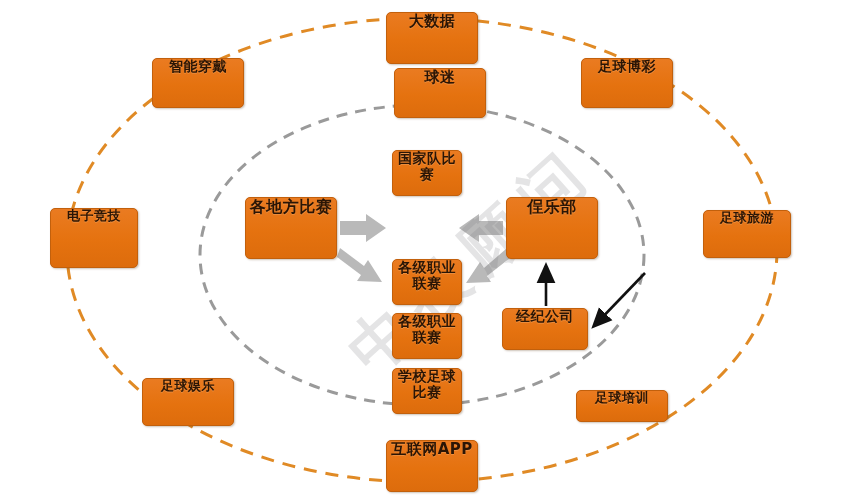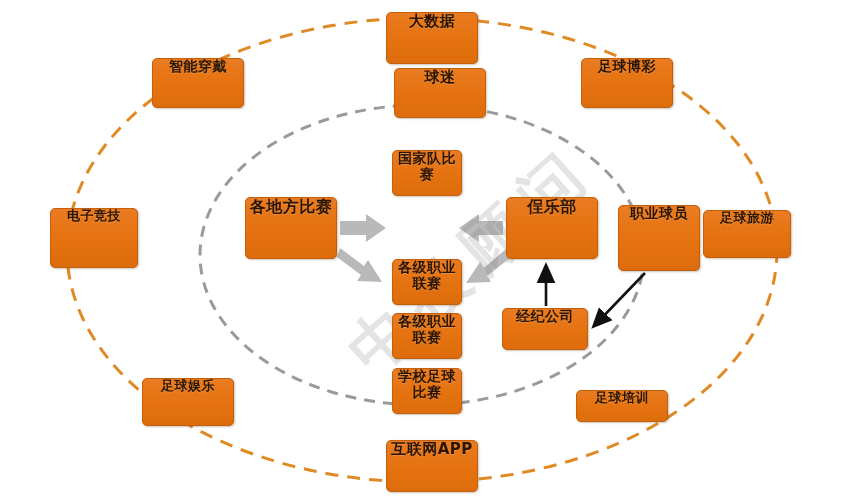--- a/index.html
+++ b/index.html
@@ -107,23 +107,20 @@
 
   <div class="node" style="left:581px; top:58px; width:92px; height:50px; font-size:14px;">
     <span>足球博彩</span>
   </div>
 
   <div class="node" style="left:50px; top:208px; width:88px; height:60px; font-size:13px;">
     <span>电子竞技</span>
   </div>
 
 
-  <div class="node" style="left:618px; top:205px; width:82px; height:66px; font-size:14px;">
-    <span>职业球员</span>
-  </div>
 
   <div class="node" style="left:703px; top:210px; width:88px; height:48px; font-size:13px;">
     <span>足球旅游</span>
   </div>
 
   <div class="node" style="left:245px; top:197px; width:92px; height:62px; font-size:16px;">
     <span>各地方比赛</span>
   </div>
 
   <div class="node" style="left:506px; top:197px; width:92px; height:62px; font-size:16px;">

